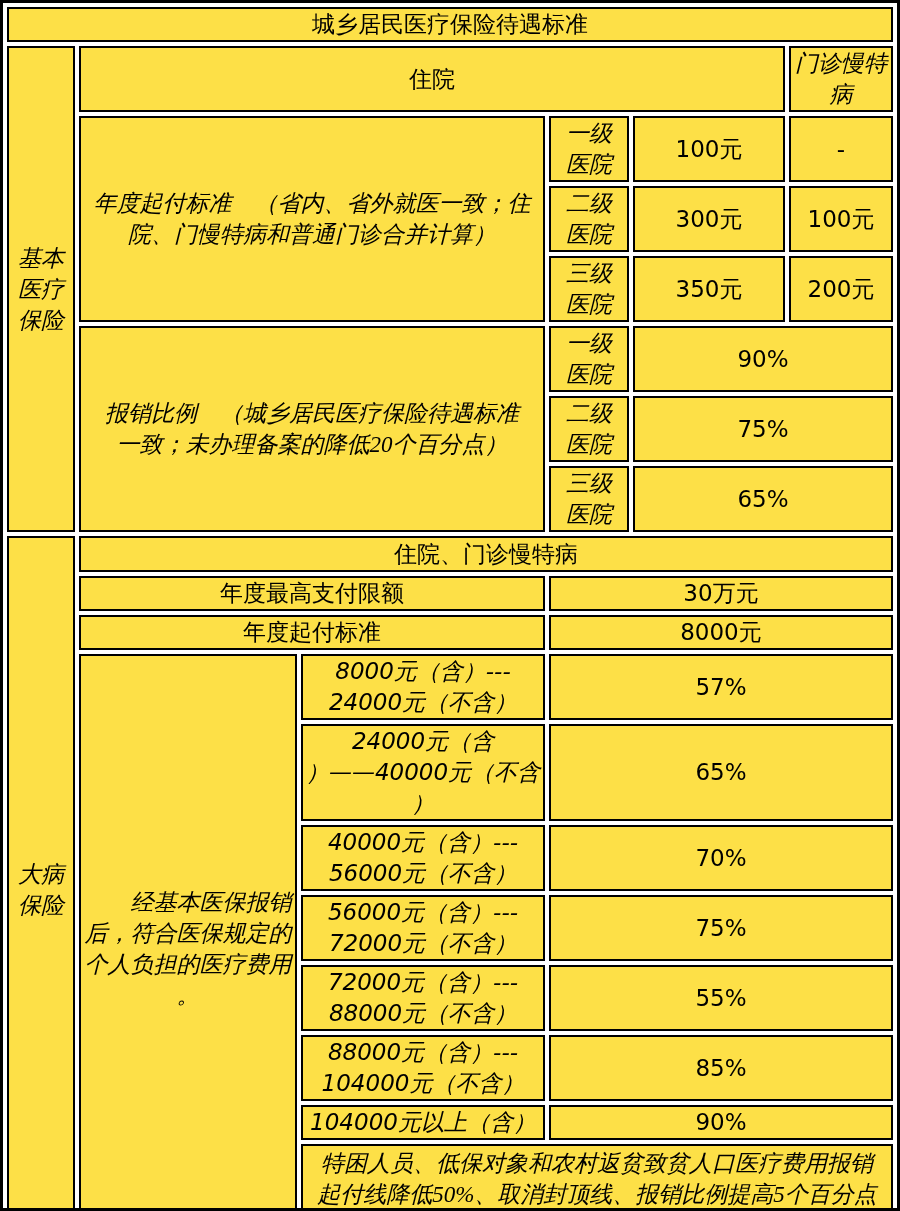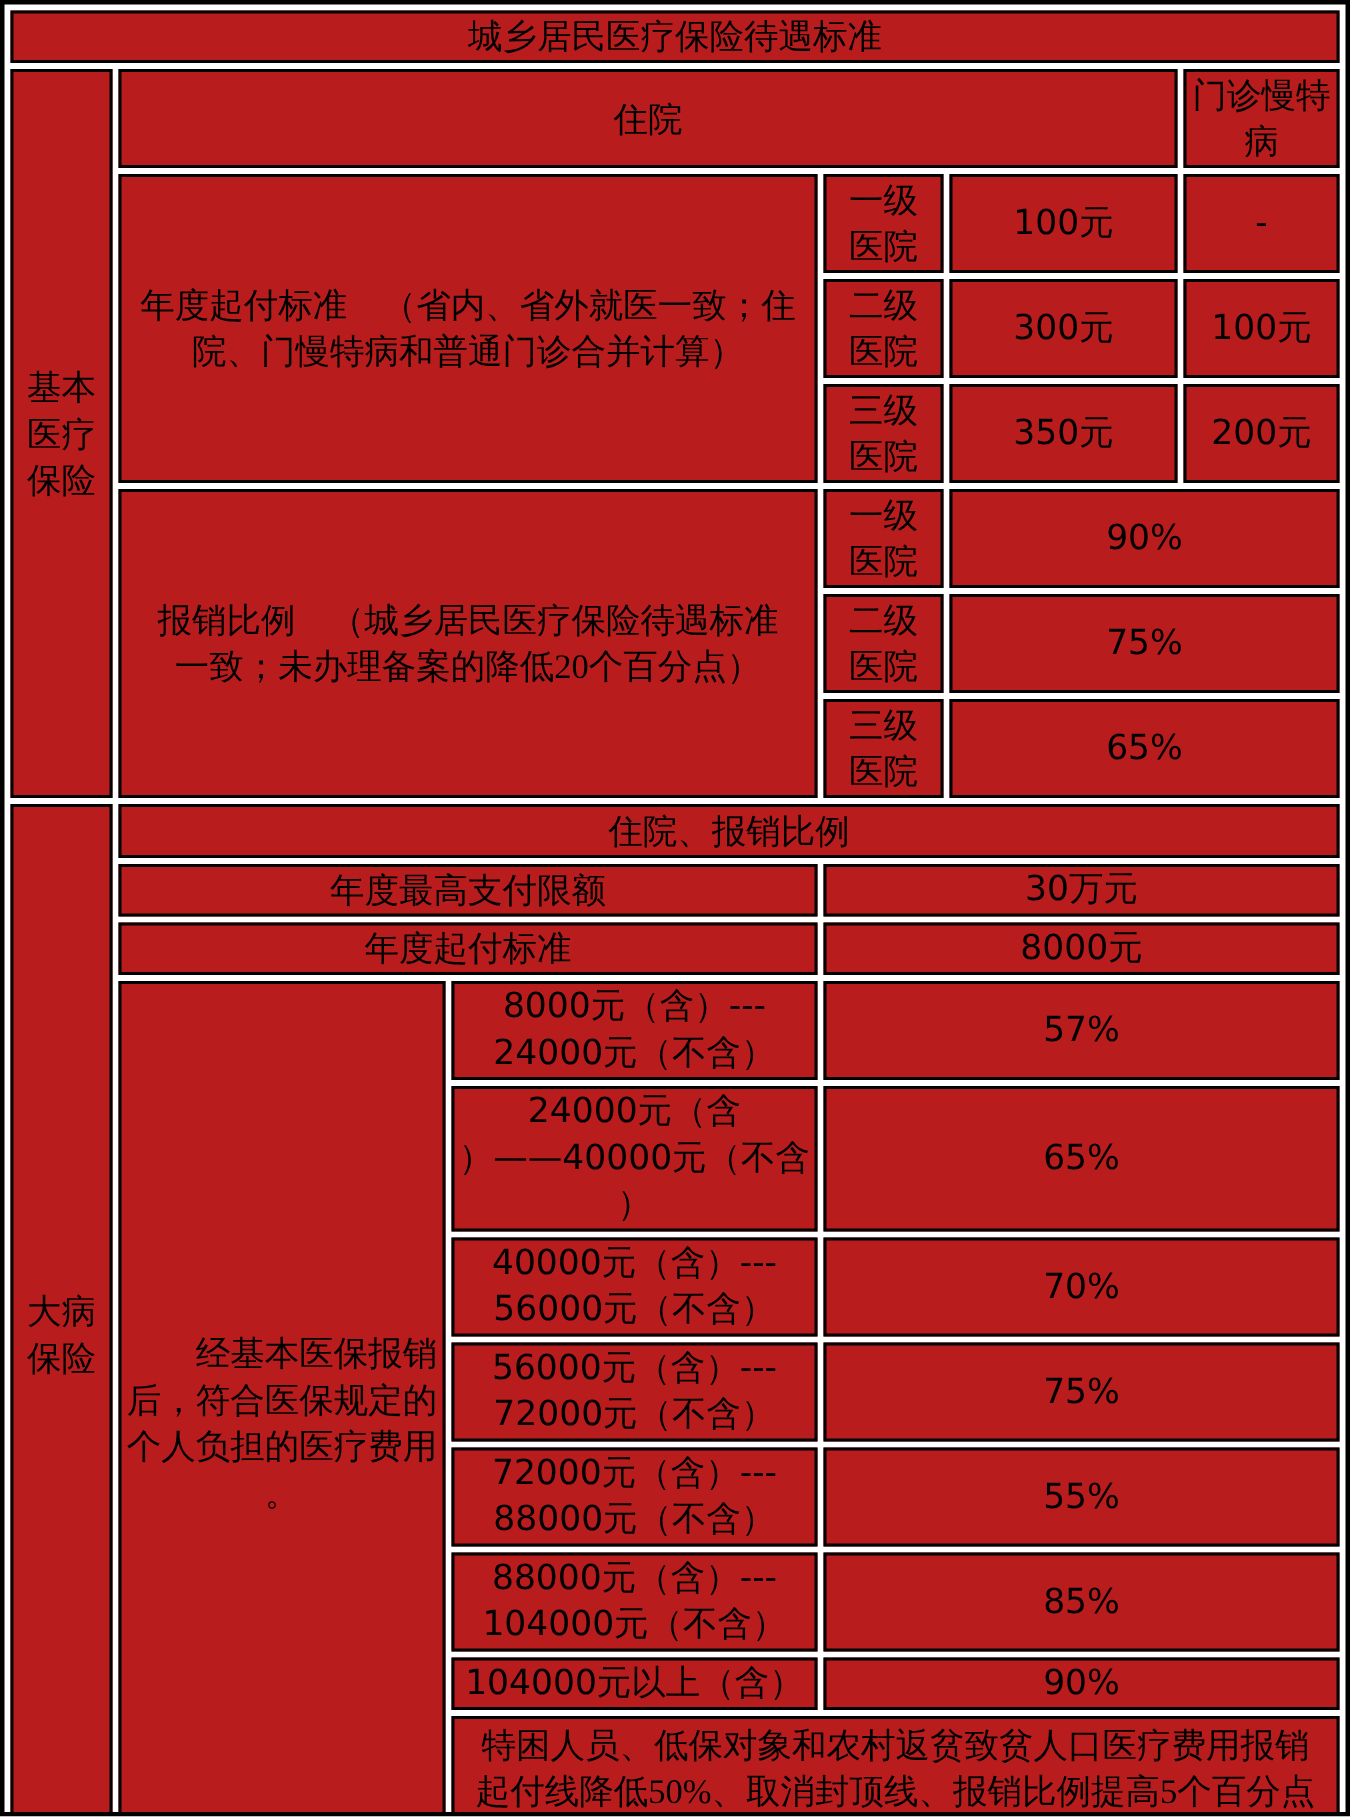--- a/index.html
+++ b/index.html
@@ -19,31 +19,31 @@
   table.benefits {
     border-collapse: separate;
     border-spacing: 4px;
     table-layout: fixed;
     width: 894px;
     margin: 0;
   }
   table.benefits td {
     box-sizing: border-box;
     border: 2px solid #000000;
-    background: #b91c1c;
+    background: #fde047;
     text-align: center;
     vertical-align: middle;
     padding: 0 2px;
     overflow: hidden;
     font-size: 23px;
     line-height: 31px;
     color: #000000;
   }
   td.cyan { background: #00CCFF; }
-  td.pre  { white-space: pre-line; }
+  td.pre  { white-space: pre-line; font-style: italic; }
   td.num  { font-family: "DejaVu Sans", "Liberation Sans", sans-serif; font-size: 24px; }
   .rh34  { height: 34px; }
   .rh36  { height: 36px; }
   .rh60  { height: 60px; }
   .rh62  { height: 62px; }
   .rh64  { height: 64px; }
   .rh66  { height: 66px; }
   .rh96  { height: 96px; border-radius: 11px; }
   .rh100 { height: 100px; }
 </style>
@@ -110,21 +110,21 @@
     </tr>
     <tr class="rh60">
       <td class="pre">三级
 医院</td>
       <td colspan="2" class="num">65%</td>
     </tr>
 
     <tr class="rh36">
       <td rowspan="11" class="cyan pre">大病
 保险</td>
-      <td colspan="5">住院、报销比例</td>
+      <td colspan="5">住院、门诊慢特病</td>
     </tr>
     <tr class="rh34">
       <td colspan="2">年度最高支付限额</td>
       <td colspan="3" class="num">30万元</td>
     </tr>
     <tr class="rh34">
       <td colspan="2">年度起付标准</td>
       <td colspan="3" class="num">8000元</td>
     </tr>
 

